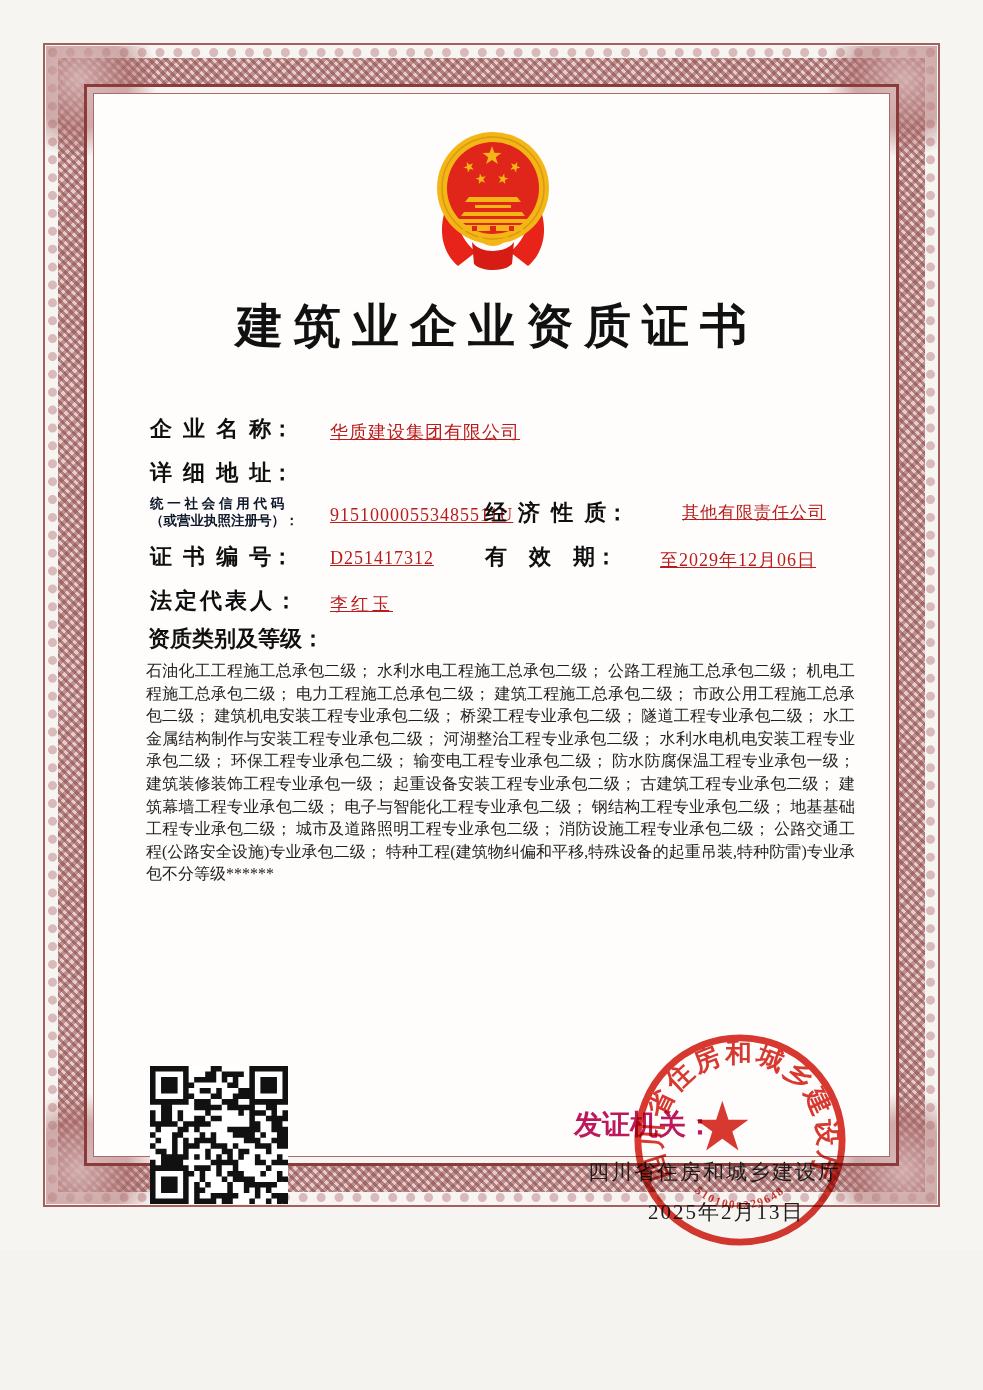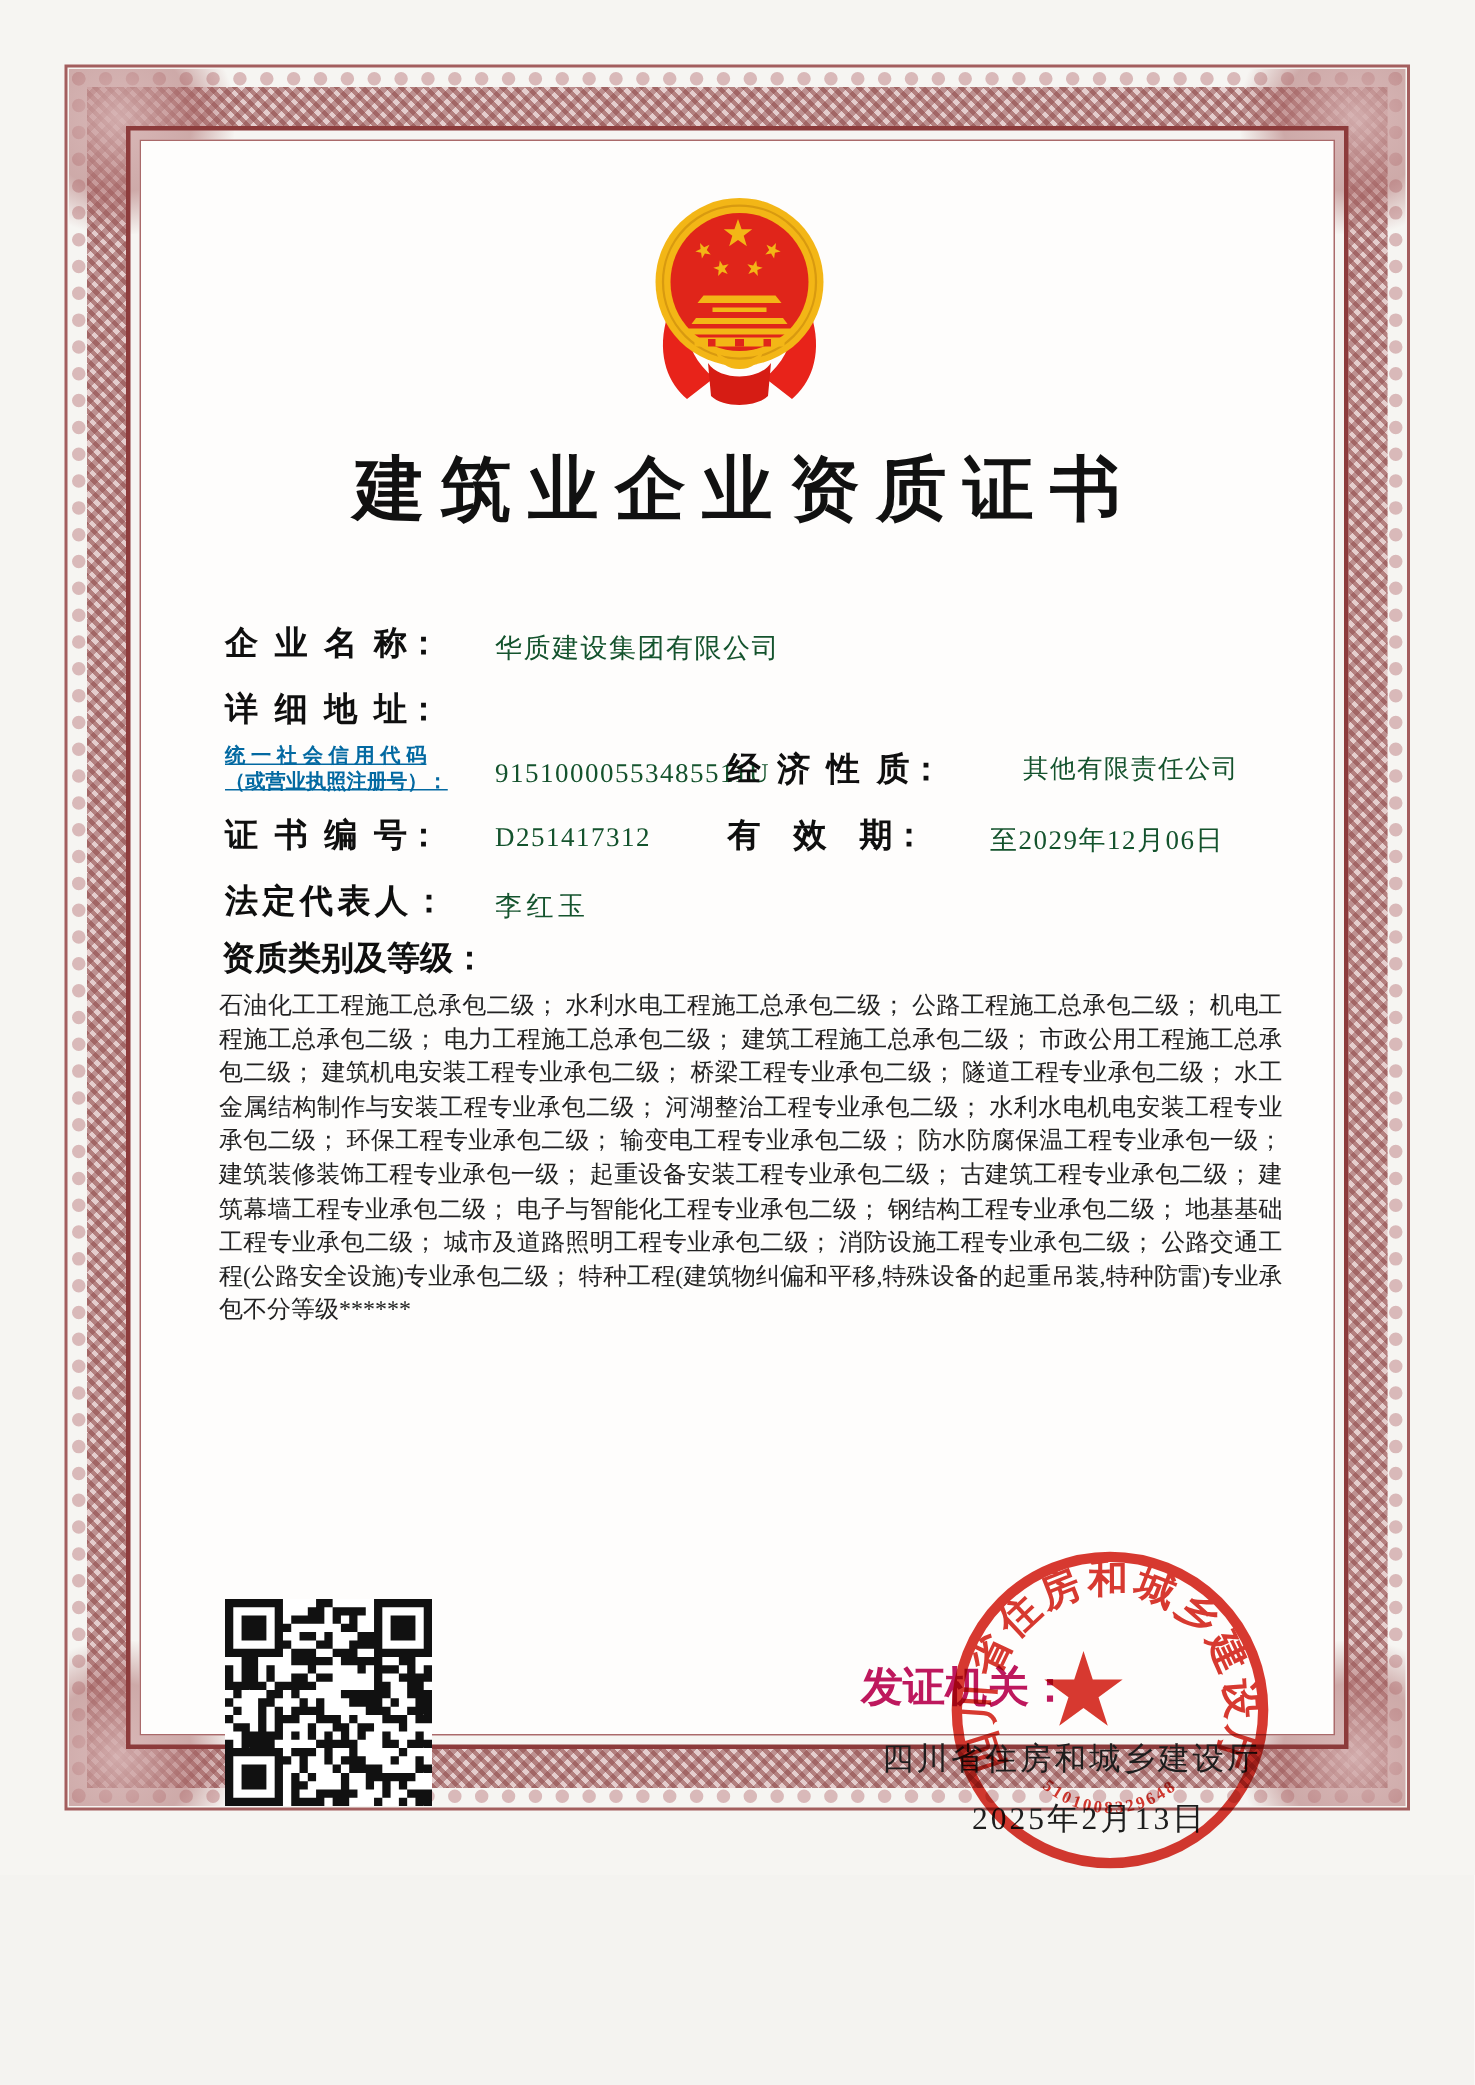--- a/index.html
+++ b/index.html
@@ -16,22 +16,22 @@
   .corner{position:absolute;width:110px;height:110px;background:radial-gradient(circle at 30% 30%,rgba(214,178,178,.9),rgba(172,108,108,.55) 45%,rgba(172,108,108,0) 72%);}
   .c-tl{left:46px;top:46px;}
   .c-tr{right:46px;top:46px;transform:scaleX(-1);}
   .c-bl{left:46px;bottom:46px;transform:scaleY(-1);}
   .c-br{right:46px;bottom:46px;transform:scale(-1,-1);}
 
   .abs{position:absolute;}
   .title{left:0;right:0;top:295px;text-align:center;font-size:47px;font-weight:bold;
          letter-spacing:11px;text-indent:11px;color:#111;}
   .lab{font-weight:bold;font-size:22px;word-spacing:5px;white-space:pre;color:#0f0f0f;}
-  .lab-sm{font-weight:bold;font-size:13.5px;line-height:17px;white-space:pre;color:#0369a1;text-decoration:underline;}
-  .val{font-family:"Liberation Serif",serif;font-size:18px;white-space:pre;color:#14532d;letter-spacing:1px;}
+  .lab-sm{font-weight:bold;font-size:13.5px;line-height:17px;white-space:pre;color:#0f172a;}
+  .val{font-family:"Liberation Serif",serif;font-size:18px;white-space:pre;color:#b91c1c;letter-spacing:1px;text-decoration:underline;}
   .heading{font-weight:bold;font-size:22px;color:#0f0f0f;}
   .bodytext{left:146px;top:660px;width:709px;font-family:"Liberation Serif",serif;
             font-size:16px;line-height:22.6px;text-align:justify;color:#222;}
   .issuer-label{font-weight:bold;font-size:28px;color:#be185d;}
   .issuer-val{font-family:"Liberation Serif",serif;font-size:21px;letter-spacing:2px;color:#1d1d1d;}
   .seal{color:#d5281e;opacity:.92;mix-blend-mode:multiply;}
   .seal text{font-family:"Liberation Serif",serif;fill:currentColor;font-weight:bold;}
 </style>
 </head>
 <body>

